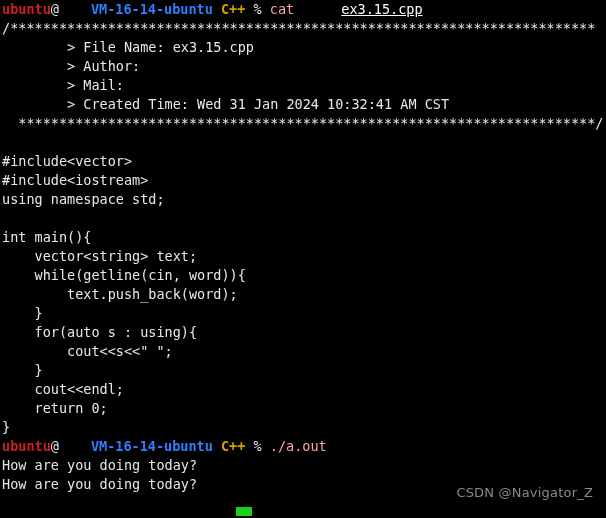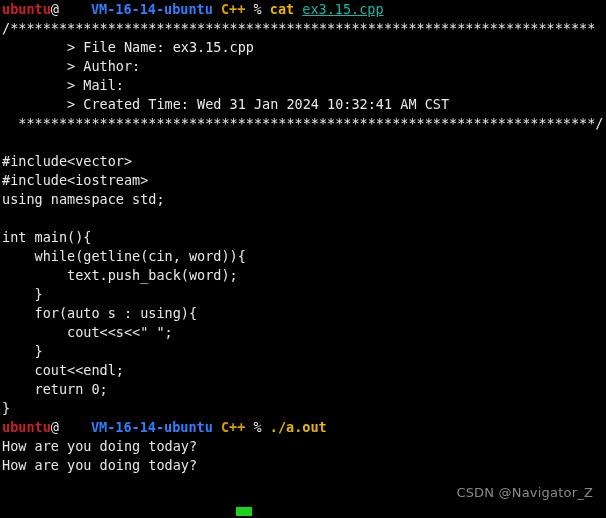--- a/index.html
+++ b/index.html
@@ -28,22 +28,22 @@
     letter-spacing: 0px;
     white-space: pre;
     color: #d8d8d8;
     padding-left: 2px;
   }
   .blank { height: 19px; }
   .c-red    { color: #cc1f1f; font-weight: bold; text-align: center; }
   .c-white  { color: #e6e6e6; }
   .c-blue   { color: #2e7fff; font-weight: bold; padding-left: 32px; }
   .c-yellow { color: #d6a000; font-weight: bold; }
-  .c-green  { color: #eab308; font-weight: bold; }
-  .c-file   { color: #14b8a6; text-decoration: underline; }
+  .c-green  { color: #fca5a5; font-weight: normal; }
+  .c-file   { color: #ffffff; text-decoration: underline; margin-left: 39px; }
   .c-comment{ color: #e8e8e8; }
   .c-code   { color: #e8e8e8; }
   .cursor {
     position: absolute;
     left: 236px;
     top: 507px;
     width: 16px;
     height: 9px;
     background: #1bd21b;
   }
@@ -71,20 +71,21 @@
   <div class="line c-comment">        &gt; Created Time: Wed 31 Jan 2024 10:32:41 AM CST</div>
   <div class="line c-comment">  ***********************************************************************/</div>
 
   <div class="blank"></div>
 
   <div class="line c-code">#include&lt;vector&gt;</div>
   <div class="line c-code">#include&lt;iostream&gt;</div>
   <div class="line c-code">using namespace std;</div>
   <div class="line c-code"></div>
   <div class="line c-code">int main(){</div>
+  <div class="line c-code">    vector&lt;string&gt; text;</div>
   <div class="line c-code">    while(getline(cin, word)){</div>
   <div class="line c-code">        text.push_back(word);</div>
   <div class="line c-code">    }</div>
   <div class="line c-code">    for(auto s : using){</div>
   <div class="line c-code">        cout&lt;&lt;s&lt;&lt;" ";</div>
   <div class="line c-code">    }</div>
   <div class="line c-code">    cout&lt;&lt;endl;</div>
   <div class="line c-code">    return 0;</div>
   <div class="line c-code">}</div>
 

